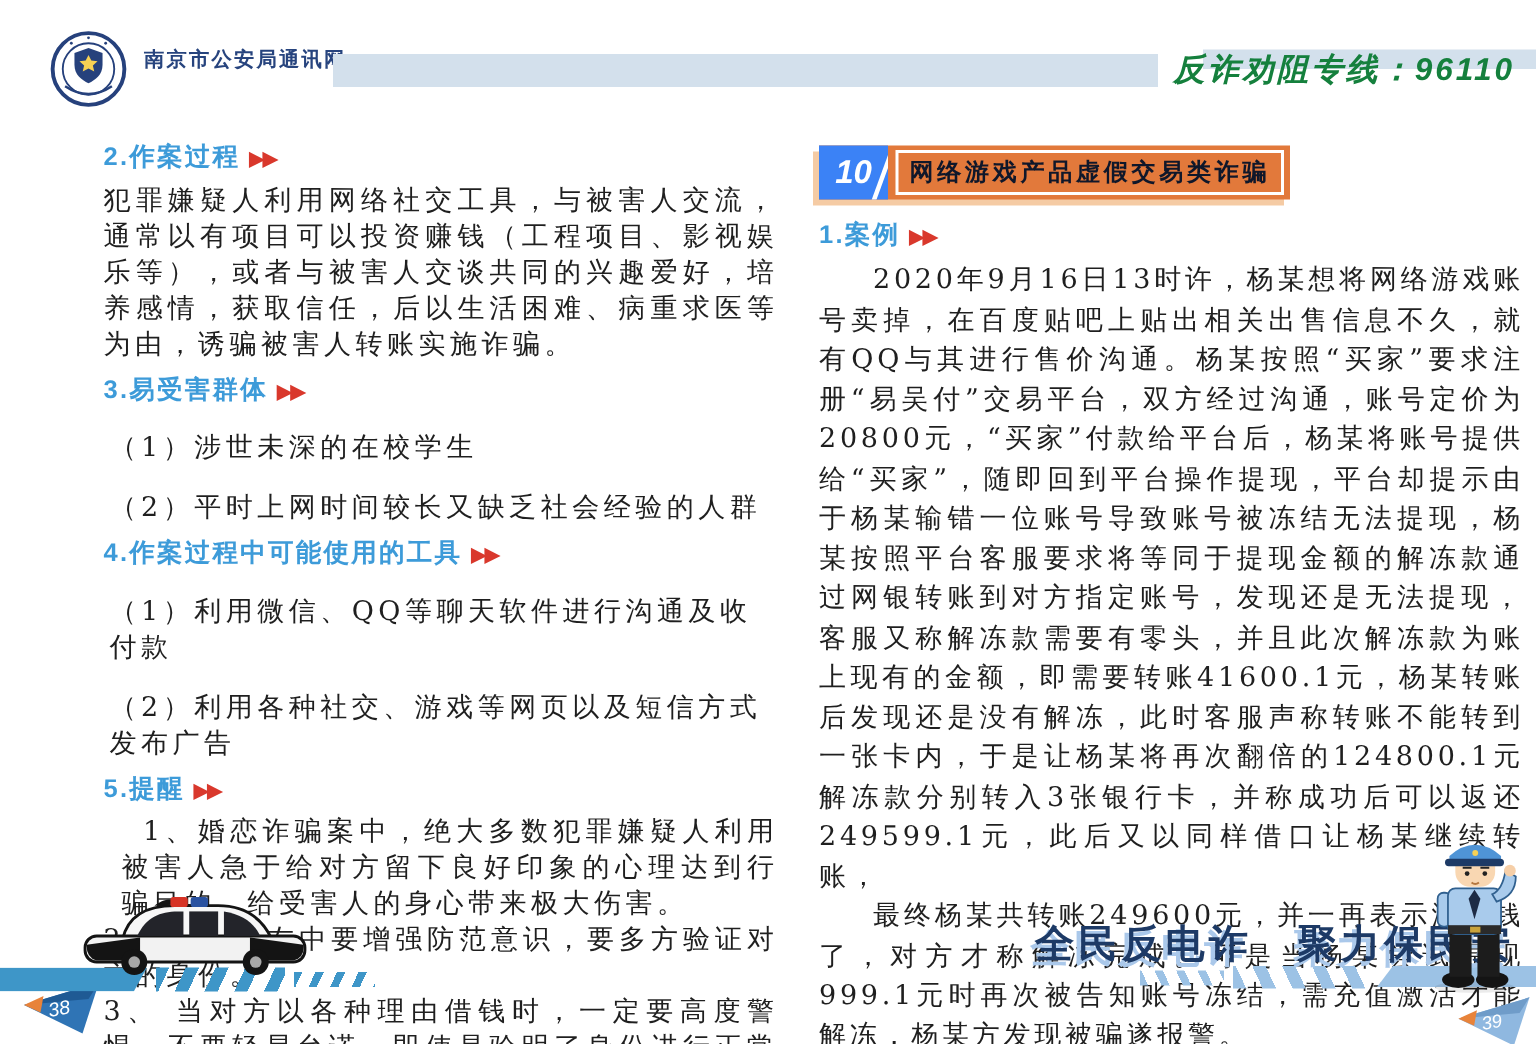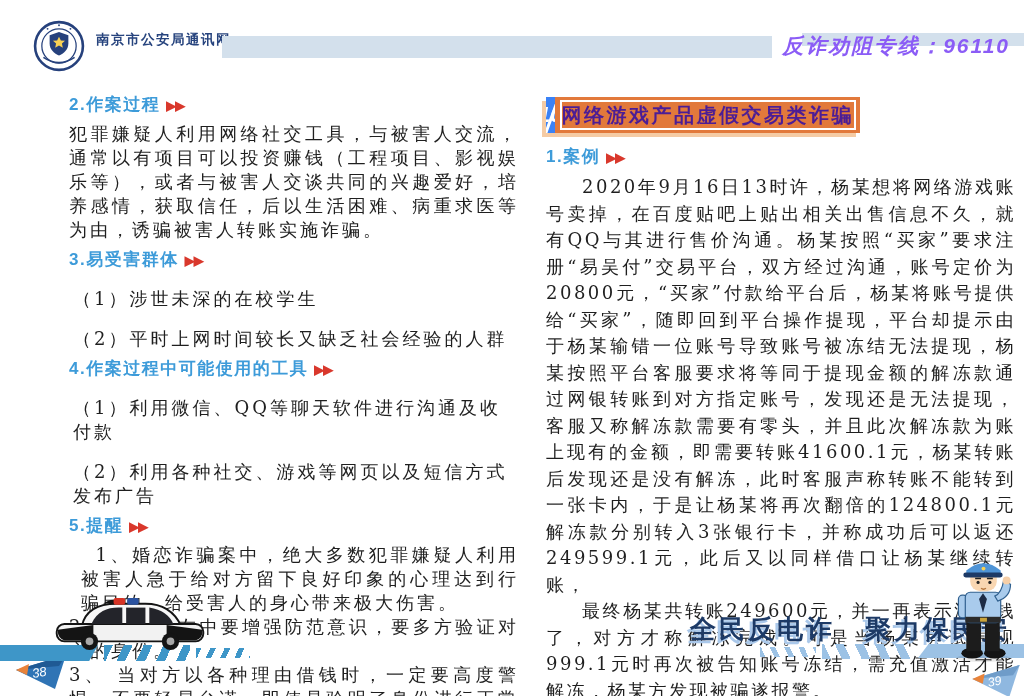--- a/index.html
+++ b/index.html
@@ -15,21 +15,21 @@
   .org {
     position:absolute; left:96px; top:29px;
     font-size:13.5px; font-weight:bold; color:#27447e;
     line-height:22px; letter-spacing:1.5px;
   }
   .band-main { position:absolute; left:222px; top:36px; width:550px; height:22px; background:#d3e0ec; }
   .band-right { position:absolute; left:802px; top:33px; width:222px; height:13px; background:#d3e0ec; }
   .hotline {
     position:absolute; right:14px; top:32px;
     font-size:21px; font-weight:bold; font-style:italic;
-    color:#8b5cf6; letter-spacing:2px;
+    color:#15803d; letter-spacing:2px;
   }
 
   
   .col-left  { position:absolute; left:69px;  top:95px; width:450px; }
   .col-right { position:absolute; left:546px; top:97px; width:470px; }
 
   .sec-h {
     color:#3d9bd9; font-size:17px; font-weight:bold;
     letter-spacing:1.5px; line-height:20px; margin:8px 0 6px;
   }
@@ -55,21 +55,21 @@
     color:#fff; font-size:22px; font-weight:bold; font-style:italic;
     display:flex; align-items:center; justify-content:center;
     overflow:hidden;
   }
   .banner-num::after {
     content:""; position:absolute; right:3px; top:-4px;
     width:3px; height:150%; background:#fff; transform:rotate(20deg);
   }
   .banner-title {
     flex:1; margin:3px 4px 3px 5px; border:2px solid #fff;
-    color:#4c1d95; font-weight:bold; font-size:20px; letter-spacing:2.5px;
+    color:#0f172a; font-weight:bold; font-size:16px; letter-spacing:2.5px;
     display:flex; align-items:center; justify-content:center; white-space:nowrap;
   }
 
   .case-text { line-height:26.5px; letter-spacing:2.5px; text-indent:2em; }
 
   
   .slogan {
     position:absolute; left:610px; top:612px; width:400px;
     text-align:right; font-size:26px; font-weight:bold;
     color:#1d3a66; letter-spacing:3px;

